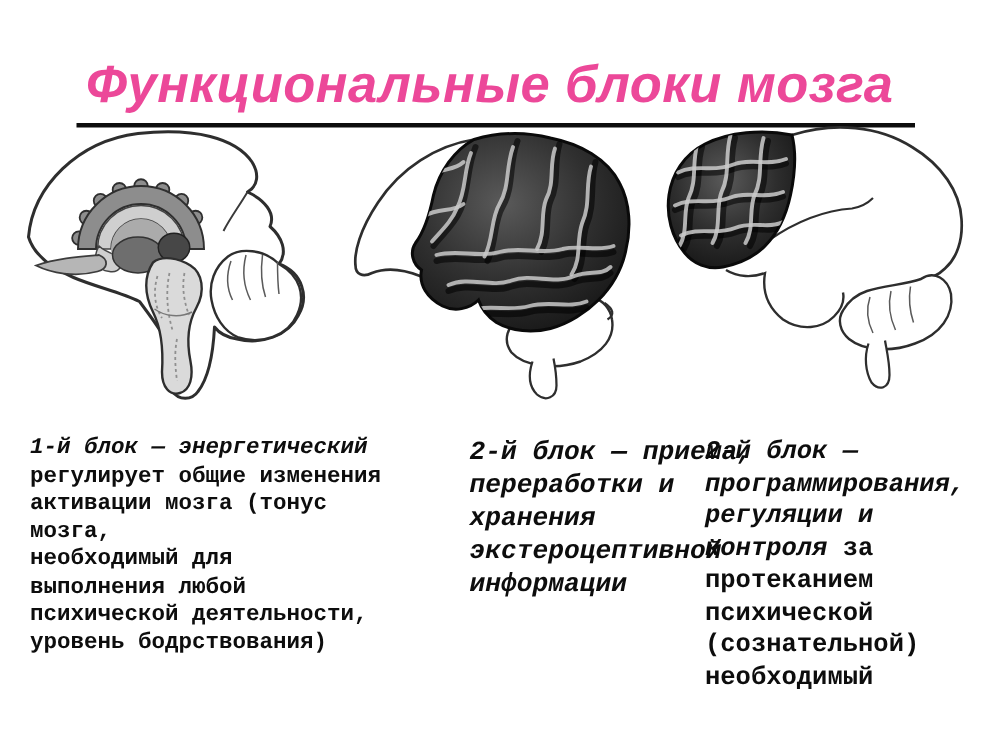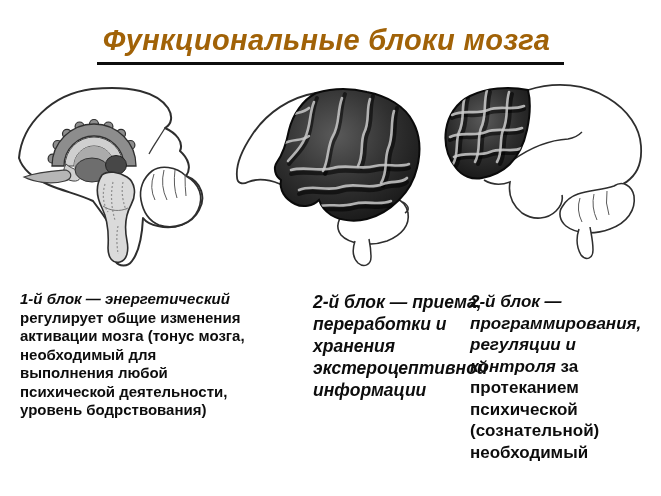--- a/index.html
+++ b/index.html
@@ -1,27 +1,27 @@
 <!DOCTYPE html>
 <html><head>
 <meta charset="utf-8">
 <style>
   html,body{margin:0;padding:0;background:#fff;}
   .slide{position:relative;width:661px;height:496px;background:#ffffff;overflow:hidden;
          font-family:"Liberation Sans",sans-serif;color:#0d0d0d;}
   .title-wrap{position:absolute;top:24px;left:0;right:0;text-align:center;}
-  .title{display:inline-block;margin:0;font-size:29px;font-weight:700;font-style:italic;
-         letter-spacing:.3px;color:#a16207;border-bottom:3px solid #0d0d0d;
+  .title{display:inline-block;margin:13px;font-size:35px;font-weight:700;font-style:italic;
+         letter-spacing:.3px;color:#ec4899;border-bottom:3px solid #0d0d0d;
          padding:0 14px 5px 6px;}
   figure{margin:0;padding:0;position:absolute;}
   .brain1{left:2px;top:78px;width:216px;height:196px;}
   .brain2{left:221px;top:78px;width:216px;height:196px;}
   .brain3{left:428px;top:78px;width:232px;height:201px;}
   .brain1 svg,.brain2 svg,.brain3 svg{display:block;width:100%;height:100%;}
-  .col{position:absolute;white-space:pre-line;font-weight:700;}
+  .col{position:absolute;white-space:pre-line;font-weight:700;font-family:Liberation Mono, monospace;}
   .col .lead{font-style:italic;}
   .col1{left:20px;top:290px;width:246px;font-size:15px;line-height:18.5px;}
   .col2{left:272px;top:291px;width:196px;font-size:17.5px;line-height:22px;font-style:italic;margin-left:41px;}
   .col3{left:470px;top:291px;width:186px;font-size:17px;line-height:21.5px;}
   .gy{fill:none;stroke-linecap:round;}
 </style>
 </head>
 <body>
 
 <div class="slide">

